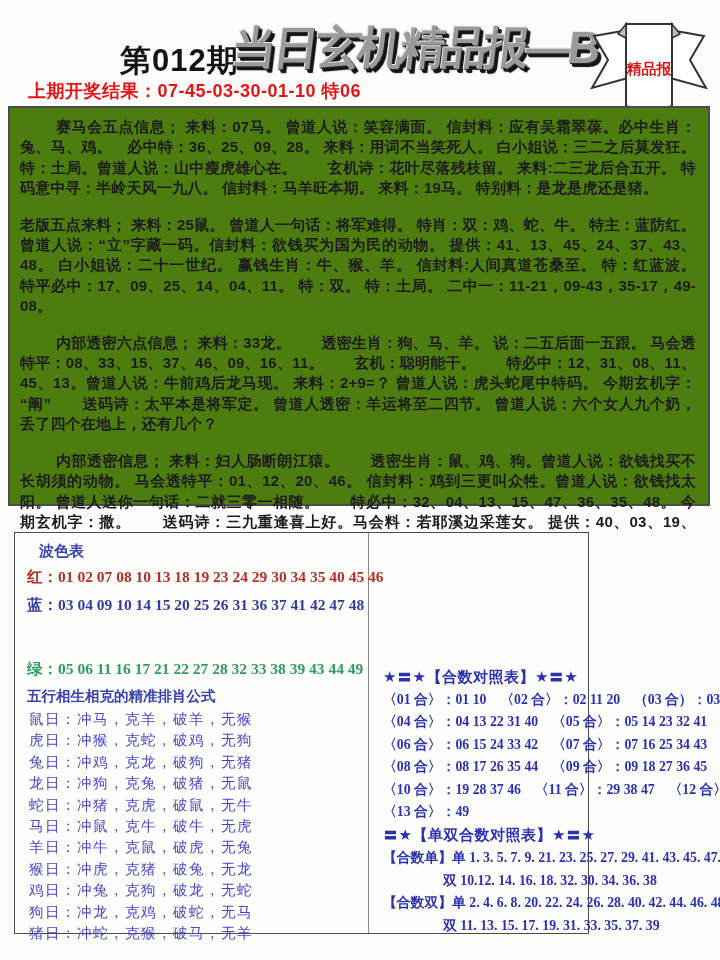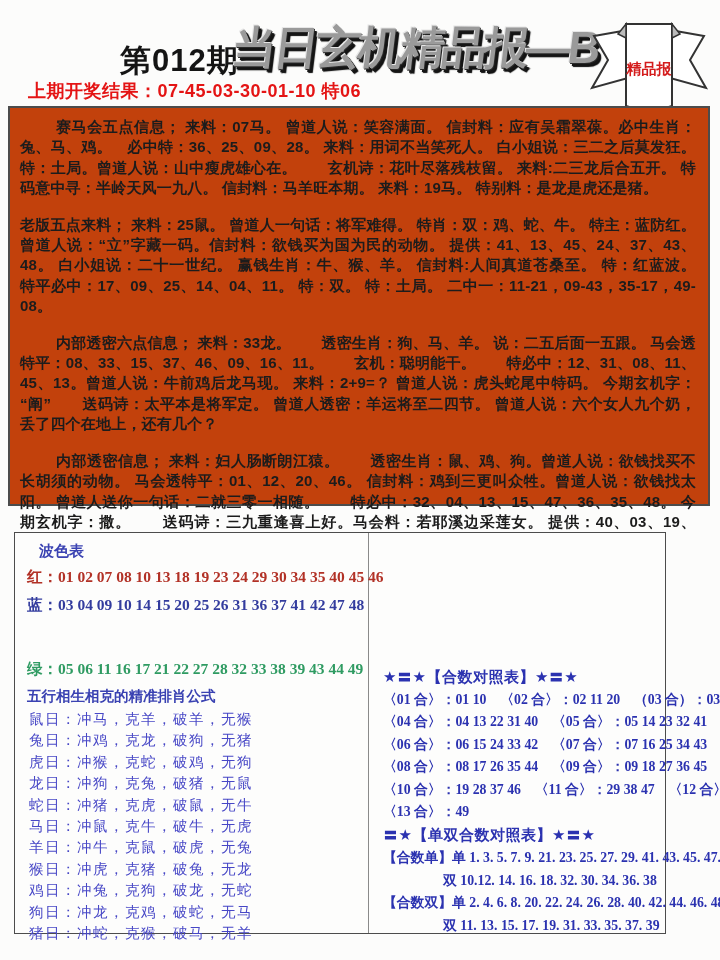--- a/index.html
+++ b/index.html
@@ -28,31 +28,31 @@
   }
   .badge-svg { position:absolute; left:588px; top:14px; }
   .result-line {
     position:absolute; left:28px; top:79px;
     font-size:18px; font-weight:bold; color:#e41414; letter-spacing:0.5px;
     white-space:nowrap;
   }
   
   .main-box {
     position:absolute; left:8px; top:106px; width:702px; height:400px;
-    border:2px solid #4c4c4c; background:#c2410c;
+    border:2px solid #4c4c4c; background:#4d7c0f;
     padding:9px 12px 0 10px;
   }
   .main-box p {
     margin:0 0 16px; font-size:15px; line-height:20.4px;
     font-weight:bold; color:#1c1c1c; text-align:justify; letter-spacing:0.2px;
   }
   .main-box p.indent { text-indent:2.4em; }
   
   .bottom-box {
-    position:absolute; left:14px; top:532px; width:652px; height:402px;
+    position:absolute; left:14px; top:532px; width:575px; height:402px;
     border:1.5px solid #4c4c4c; background:#fdfdfc;
     display:flex;
   }
   .left-col {
     width:354px; border-right:1px solid #8a8a8a;
     padding:5px 8px 0 12px;
   }
   .bose-title {
     color:#3a42b2; font-size:15px; font-weight:bold; line-height:25px;
     padding-left:12px;
@@ -121,22 +121,22 @@
       <div class="color-row c-blue">
         <span>蓝：</span><span>03 04 09 10 14 15 20 25 26 31 36 37 41 42 47 48</span>
       </div>
       <div class="color-row c-green">
         <span>绿：</span><span>05 06 11 16 17 21 22 27 28 32 33 38 39 43 44 49</span>
       </div>
 
       <div class="formula-title">五行相生相克的精准排肖公式</div>
 
       <div class="zodiac-line">鼠日：冲马，克羊，破羊，无猴</div>
+      <div class="zodiac-line">虎日：冲猴，克蛇，破鸡，无狗</div>
       <div class="zodiac-line">兔日：冲鸡，克龙，破狗，无猪</div>
-      <div class="zodiac-line">虎日：冲猴，克蛇，破鸡，无狗</div>
       <div class="zodiac-line">龙日：冲狗，克兔，破猪，无鼠</div>
       <div class="zodiac-line">蛇日：冲猪，克虎，破鼠，无牛</div>
       <div class="zodiac-line">马日：冲鼠，克牛，破牛，无虎</div>
       <div class="zodiac-line">羊日：冲牛，克鼠，破虎，无兔</div>
       <div class="zodiac-line">猴日：冲虎，克猪，破兔，无龙</div>
       <div class="zodiac-line">鸡日：冲兔，克狗，破龙，无蛇</div>
       <div class="zodiac-line">狗日：冲龙，克鸡，破蛇，无马</div>
       <div class="zodiac-line">猪日：冲蛇，克猴，破马，无羊</div>
     </div>
 

